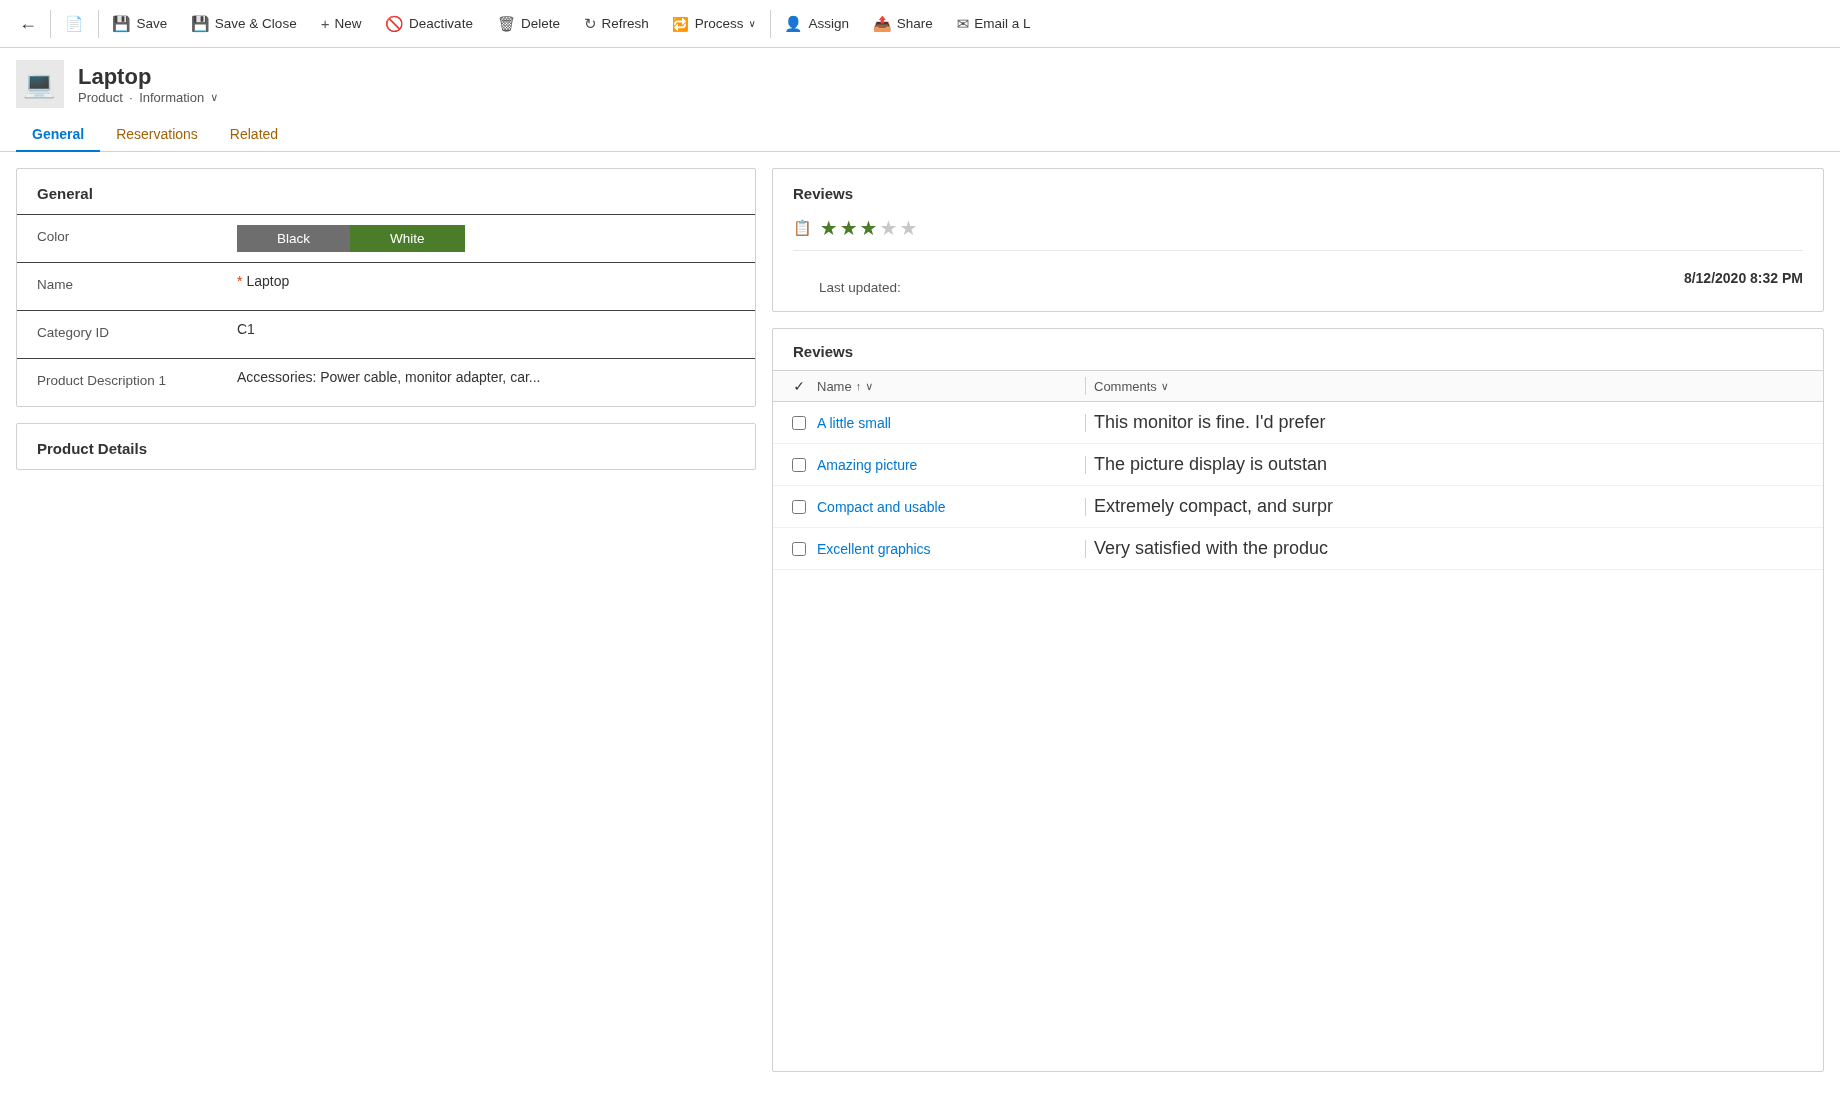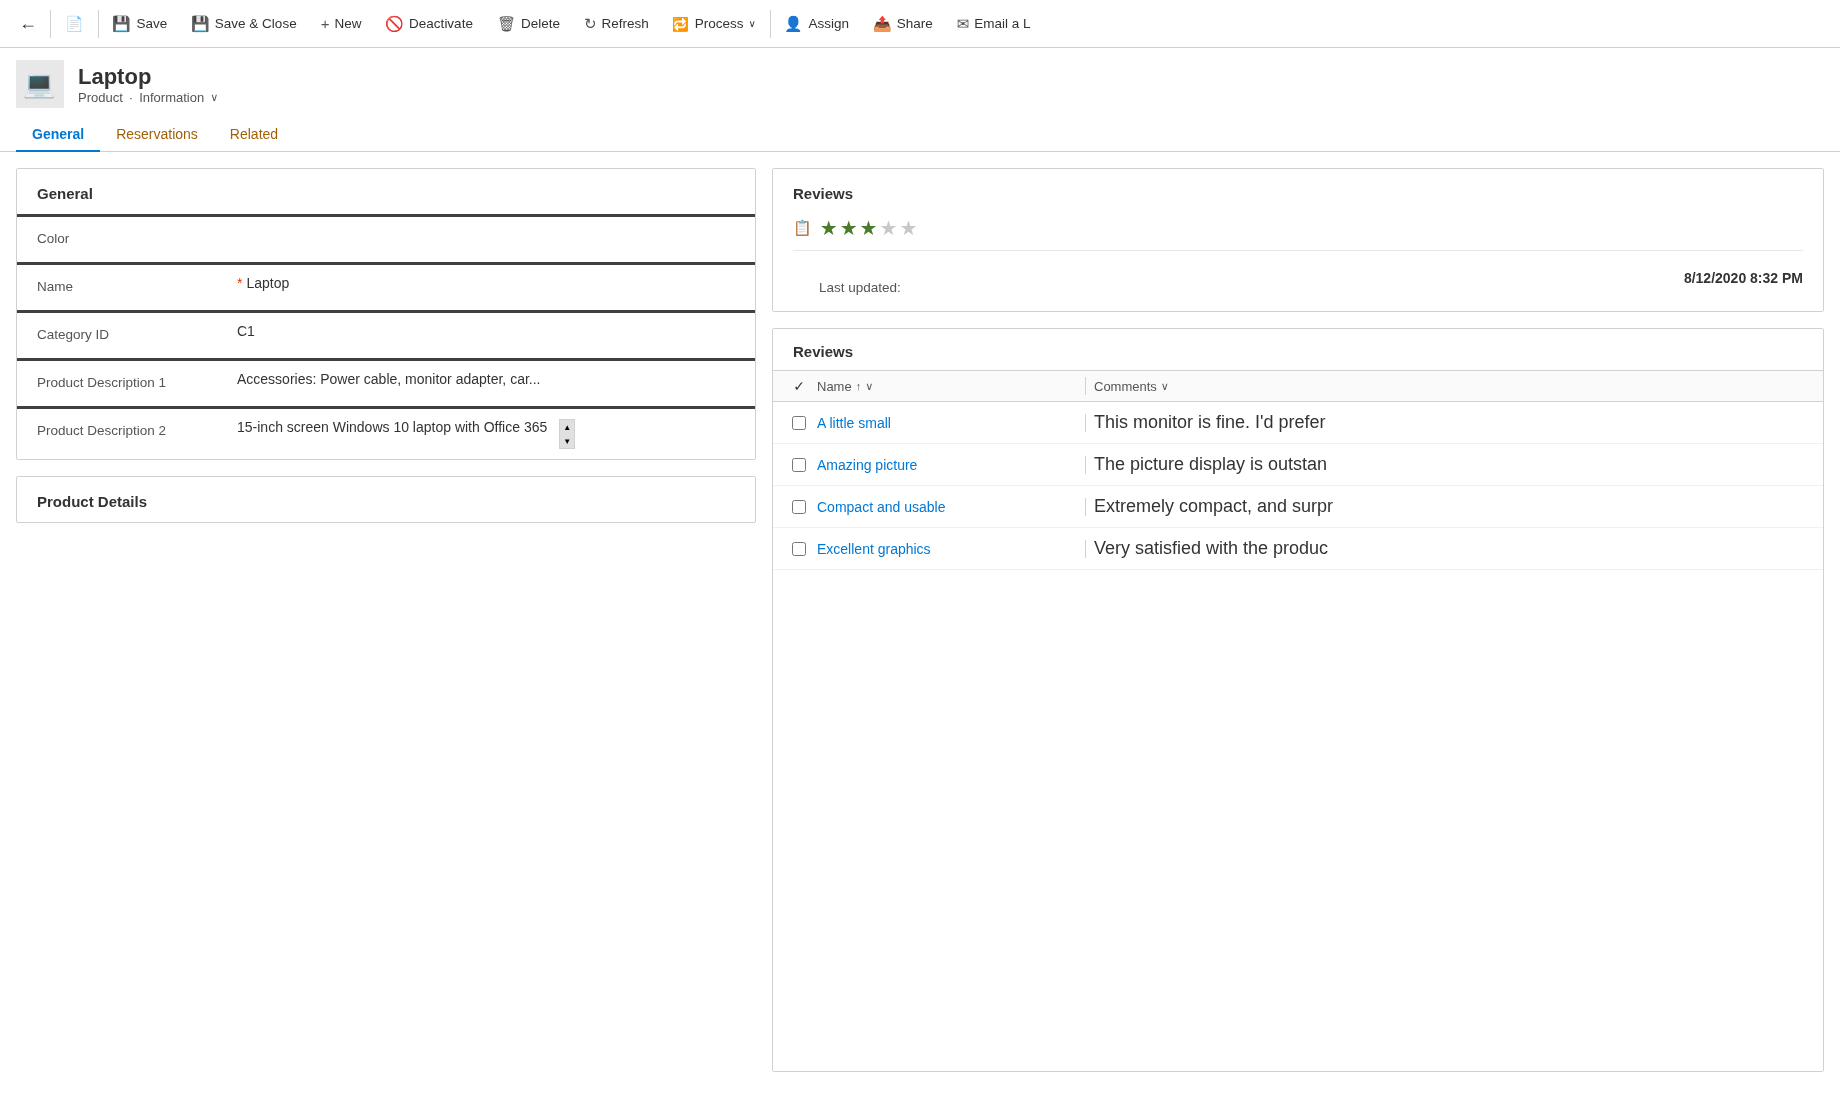--- a/index.html
+++ b/index.html
@@ -123,21 +123,21 @@
       font-weight: 600;
       padding: 16px 20px 12px 20px;
       color: #333;
     }
 
     
     .form-row {
       display: flex;
       align-items: flex-start;
       padding: 10px 20px;
-      border-top: 3px solid #404040;
+      border-top: 1px solid #404040;
       min-height: 48px;
     }
     .form-label {
       width: 200px;
       flex-shrink: 0;
       color: #555;
       font-size: 13.5px;
       padding-top: 4px;
     }
     .form-value {
@@ -351,20 +351,26 @@
 
 <div class="main-content">
 
   <div class="left-panel">
 
     <div class="card">
       <div class="card-title">General</div>
 
       <div class="form-row">
         <div class="form-label">Color</div>
+        <div class="form-value">
+          <div class="color-buttons">
+            <button class="color-btn-black">Black</button>
+            <button class="color-btn-white">White</button>
+          </div>
+        </div>
       </div>
 
       <div class="form-row">
         <div class="form-label">
           <span>Name</span>
         </div>
         <div class="form-value">
           <span class="required-star">*</span><span>Laptop</span>
         </div>
       </div>
@@ -372,30 +378,20 @@
       <div class="form-row">
         <div class="form-label">Category ID</div>
         <div class="form-value">C1</div>
       </div>
 
       <div class="form-row">
         <div class="form-label">Product Description 1</div>
         <div class="form-value">Accessories: Power cable, monitor adapter, car...</div>
       </div>
 
-      <div class="form-row" style="align-items: flex-start; position: relative;">
-        <div class="form-label">Product Description 2</div>
-        <div class="form-value" style="display: flex; align-items: flex-start; gap: 4px;">
-          <span>15-inch screen Windows 10 laptop with Office 365</span>
-          <div style="display: flex; flex-direction: column; margin-left: 8px; border: 1px solid #d1d1d1;">
-            <button style="width:14px;height:14px;background:#e0e0e0;border:none;cursor:pointer;font-size:8px;padding:0;display:flex;align-items:center;justify-content:center;">▲</button>
-            <button style="width:14px;height:14px;background:#e0e0e0;border:none;cursor:pointer;font-size:8px;padding:0;display:flex;align-items:center;justify-content:center;">▼</button>
-          </div>
-        </div>
-      </div>
     </div>
 
     <div class="card">
       <div class="card-title">Product Details</div>
     </div>
 
   </div>
 
   <div class="right-panel">
 

